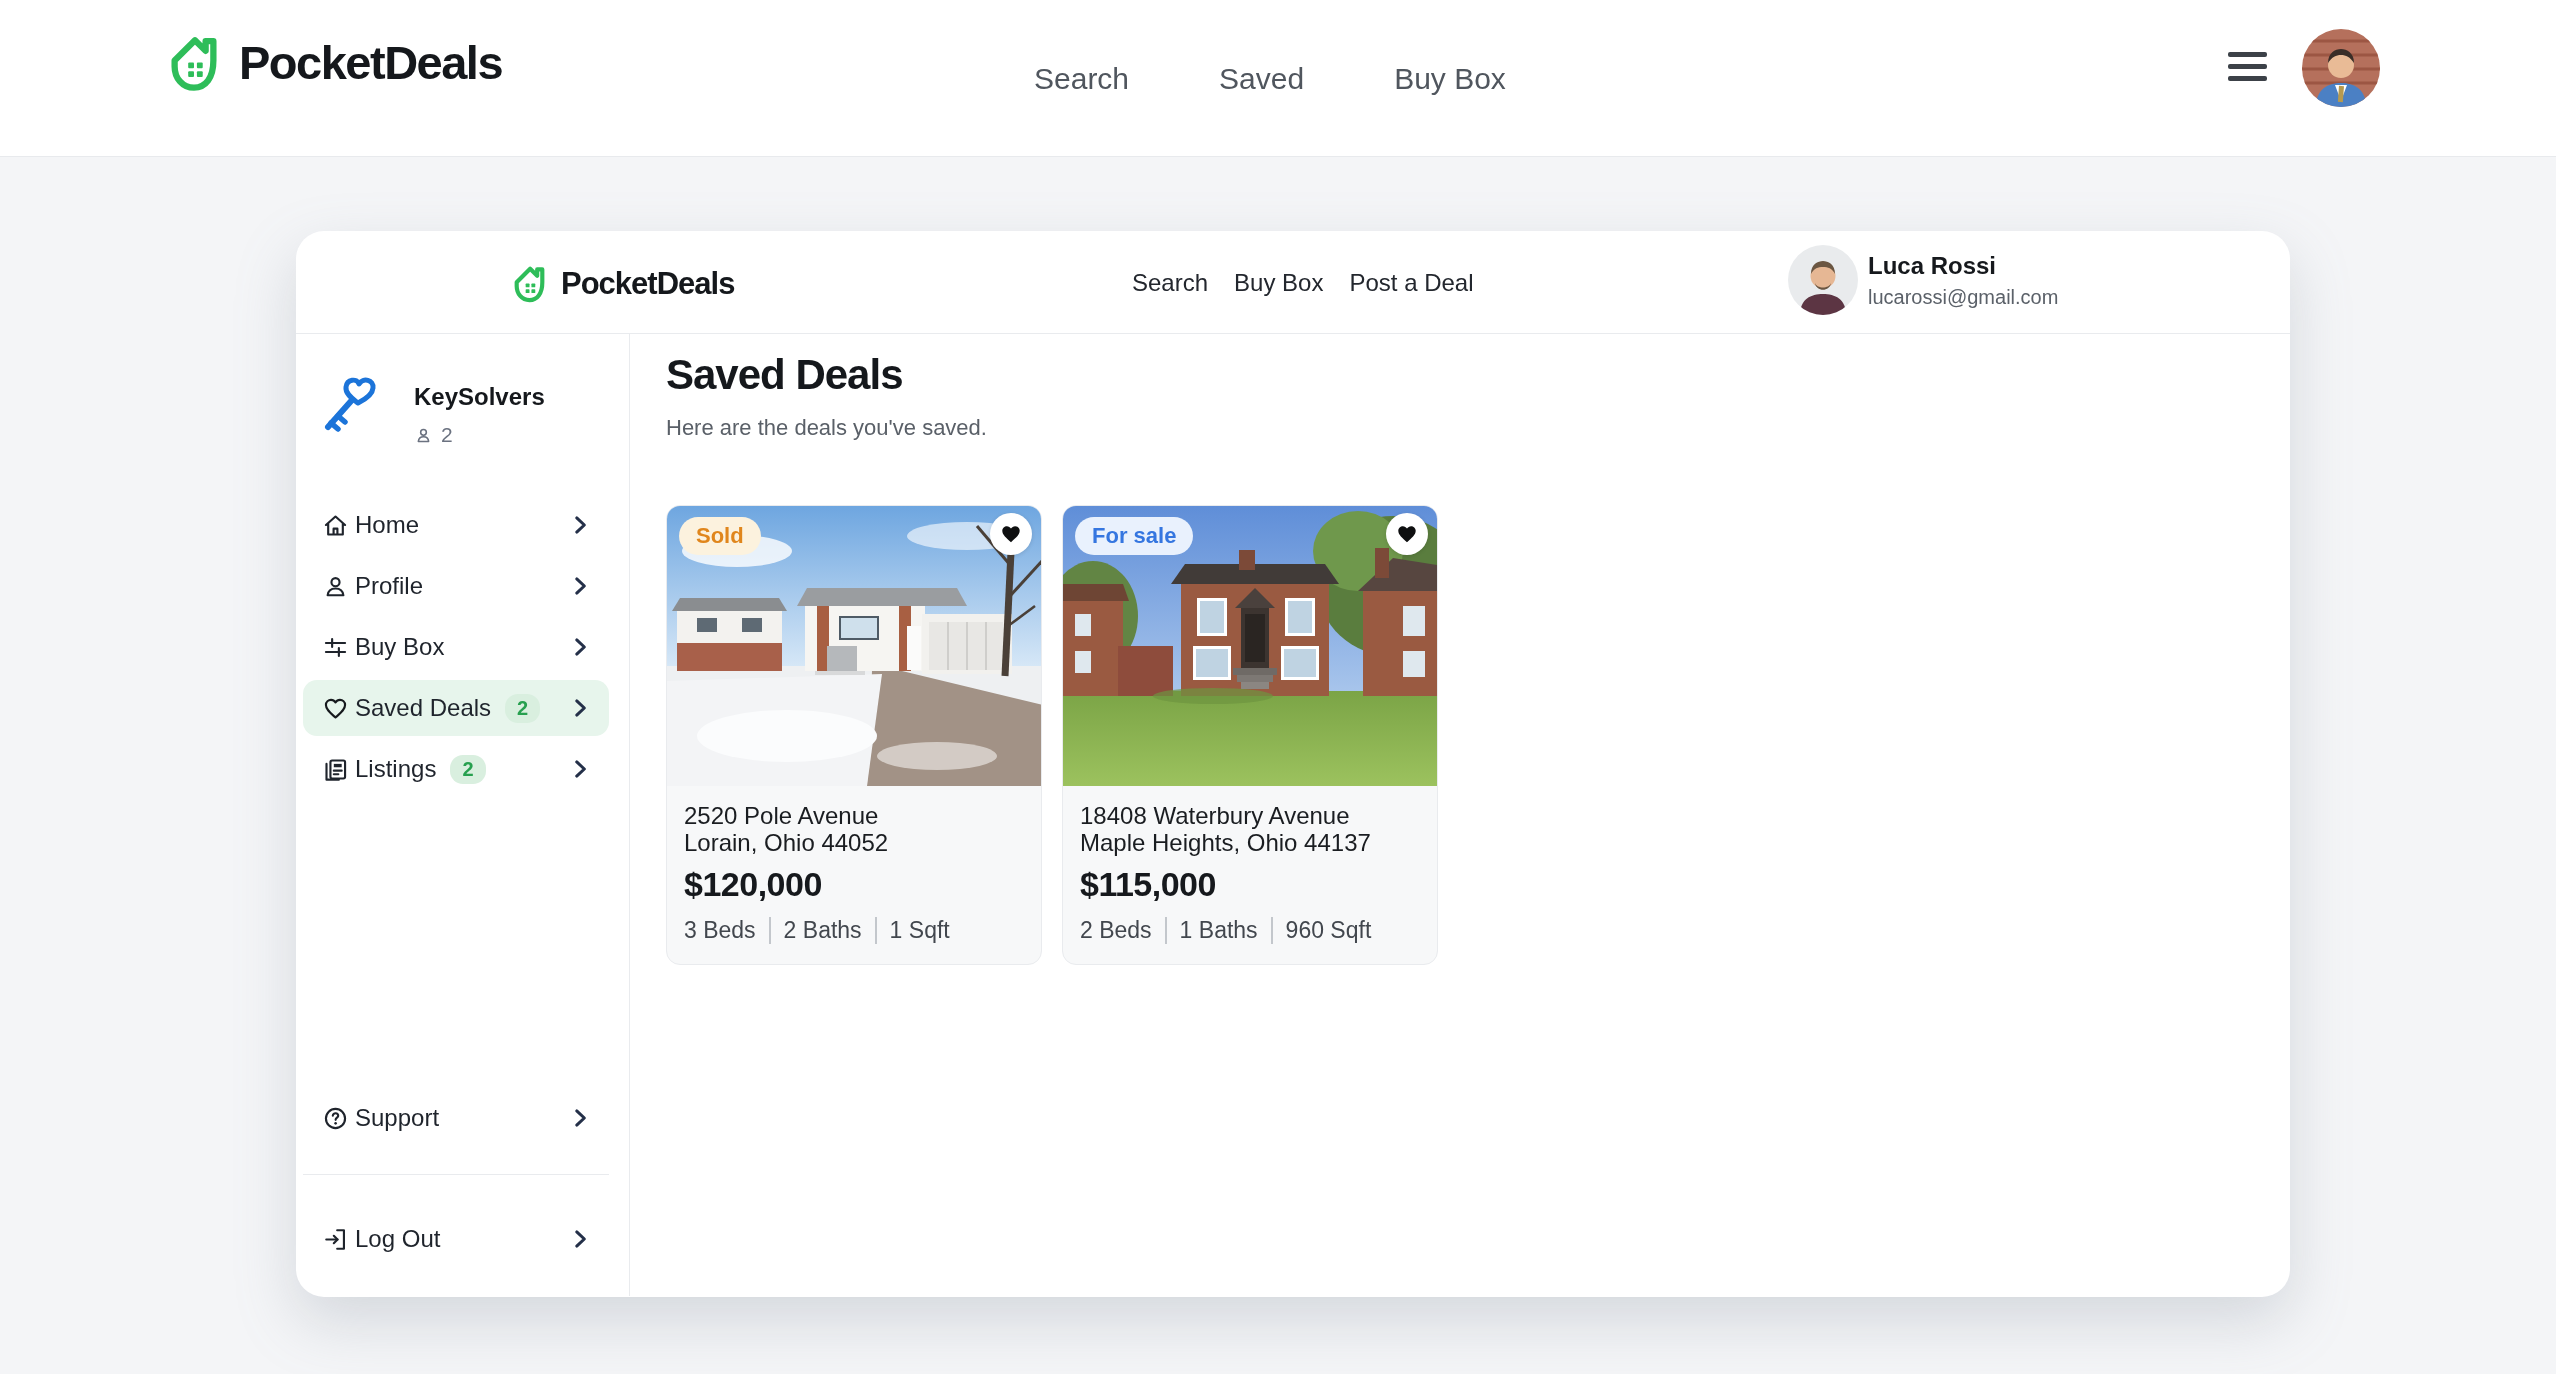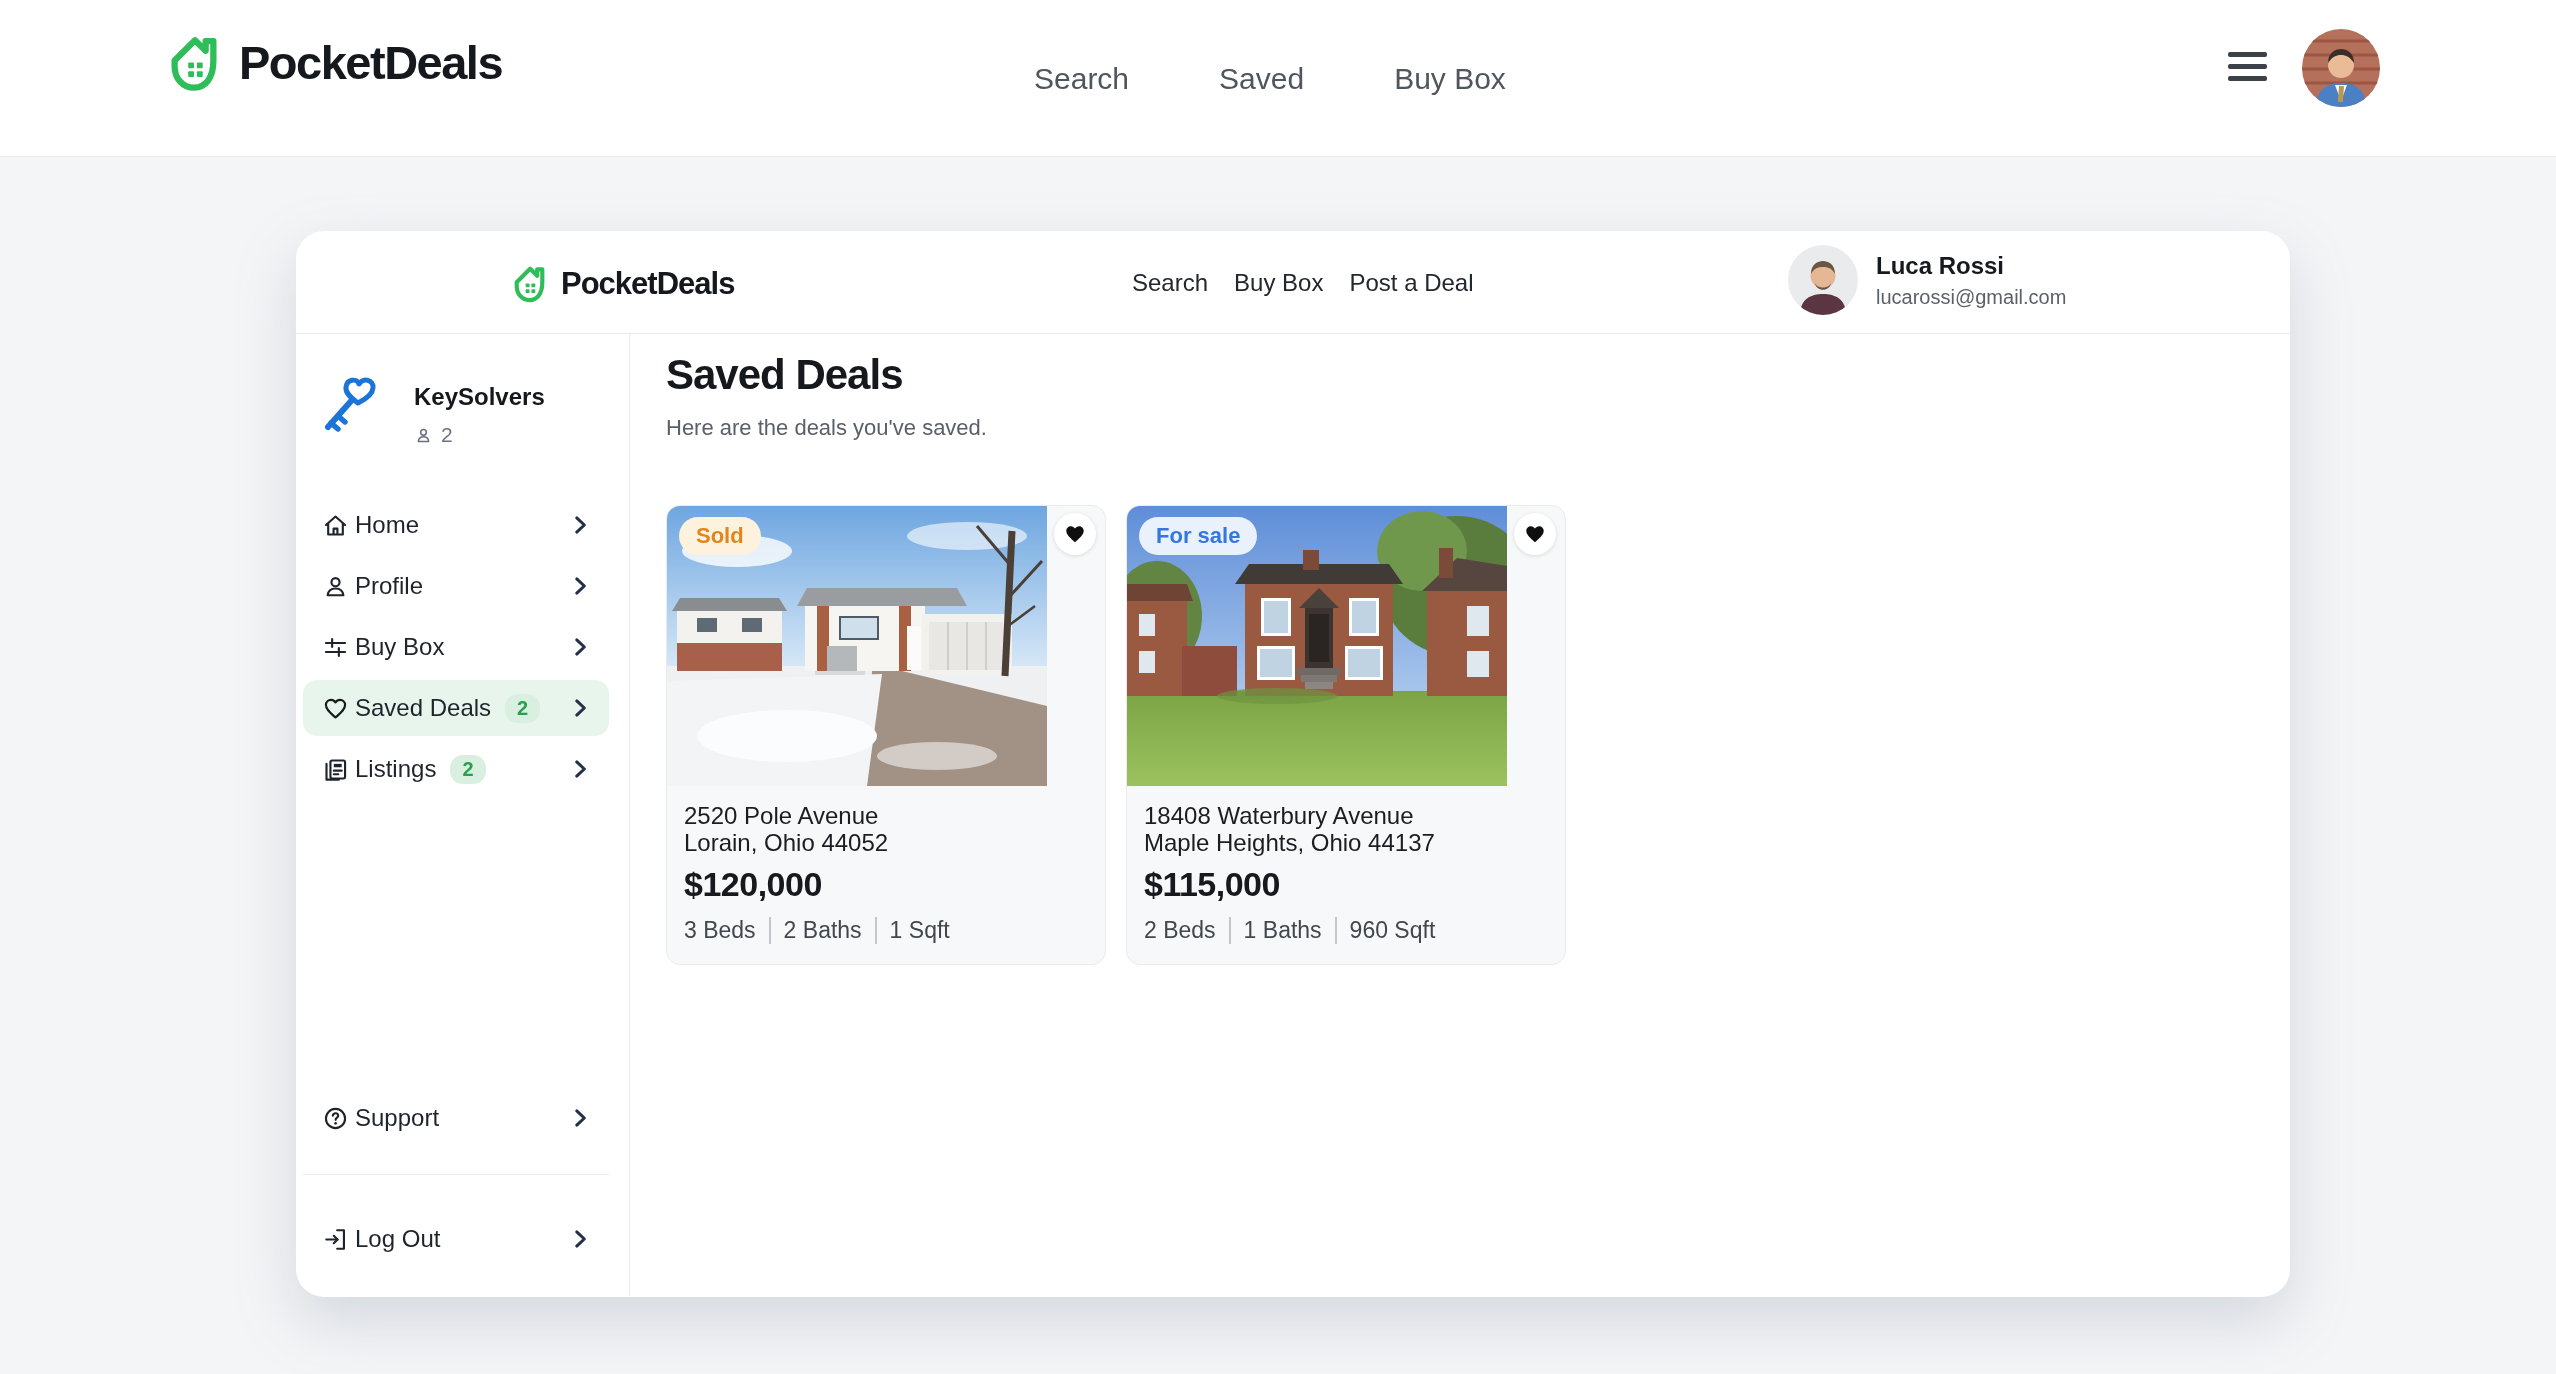--- a/index.html
+++ b/index.html
@@ -19,21 +19,21 @@
   .hamburger i { display:block; height:5px; border-radius:2px; background:#3c4148; }
   .avatar-outer { position:absolute; left:2302px; top:29px; width:78px; height:78px; border-radius:50%; overflow:hidden; cursor:pointer; }
 
   
   .app-card { position:absolute; left:296px; top:231px; width:1994px; height:1066px; background:#fff; border-radius:28px; box-shadow:0 24px 60px rgba(130,140,155,.28); overflow:hidden; }
   .app-header { position:relative; height:103px; border-bottom:1px solid #e9ebee; }
   .app-header .brand { left:213px; top:31px; gap:11px; }
   .app-header .brand-word { font-size:31px; letter-spacing:-1px; }
   .app-nav { position:absolute; left:836px; top:0; height:103px; display:flex; align-items:center; gap:26px; }
   .app-nav a { font-size:24px; color:#23272e; text-decoration:none; cursor:pointer; }
-  .app-user { position:absolute; left:1492px; top:14px; display:flex; gap:18px; align-items:center; cursor:pointer; }
+  .app-user { position:absolute; left:1492px; top:14px; display:flex; gap:10px; align-items:center; cursor:pointer; }
   .avatar-inner { width:70px; height:70px; border-radius:50%; overflow:hidden; flex:none; }
   .app-user .uname { font-size:24px; font-weight:700; color:#16191d; }
   .app-user .uemail { font-size:20px; color:#5b6169; margin-top:6px; }
 
   .app-body { display:flex; height:962px; }
 
   
   .sidebar { width:334px; flex:none; border-right:1px solid #e9ebee; display:flex; flex-direction:column; padding-bottom:24px; }
   .team { margin:41px 0 0 22px; display:flex; gap:34px; }
   .team-name { font-size:24px; font-weight:700; color:#15181c; margin-top:8px; }
@@ -46,21 +46,21 @@
   .srow .mbadge { margin-left:14px; background:#d9efdf; color:#27a04f; font-size:20px; font-weight:700; padding:3px 12px; border-radius:13px; }
   .srow .chev { margin-left:auto; display:flex; }
   .sb-footer { margin-top:auto; padding:0 20px 0 7px; }
   .sb-divider { border:none; border-top:1px solid #e9ebee; margin:28px 0 36px 0; }
 
   
   .main { flex:1; padding:18px 0 0 36px; }
   .page-title { font-size:42px; font-weight:800; letter-spacing:-1px; color:#15181c; line-height:46px; }
   .page-sub { font-size:22px; color:#5a6068; margin-top:16px; line-height:28px; }
   .cards { display:flex; gap:20px; margin-top:63px; }
-  .deal-card { width:440px; border:1px solid #e9ebee; border-radius:14px; background:#f7f8f9; overflow:hidden; cursor:pointer; }
+  .deal-card { width:376px; border:1px solid #e9ebee; border-radius:14px; background:#f7f8f9; overflow:hidden; cursor:pointer; }
   .photo { position:relative; height:280px; overflow:hidden; }
   .photo svg { display:block; }
   .status-badge { position:absolute; top:11px; left:12px; font-size:22px; font-weight:700; padding:6px 17px; border-radius:19px; }
   .status-badge.sold { background:#fcf2de; color:#e0861c; }
   .status-badge.forsale { background:#e9f1fd; color:#3576e0; }
   .fav-btn { position:absolute; top:7px; right:9px; width:42px; height:42px; border-radius:50%; background:#fff; border:none; display:flex; align-items:center; justify-content:center; cursor:pointer; box-shadow:0 1px 4px rgba(0,0,0,.12); }
   .deal-body { padding:16px 16px 20px 17px; }
   .addr { font-size:24px; color:#1a1d21; line-height:27px; }
   .price { font-size:34px; font-weight:700; color:#16191d; margin-top:9px; letter-spacing:-.5px; }
   .specs { display:flex; margin-top:13px; font-size:23px; color:#42474e; }

